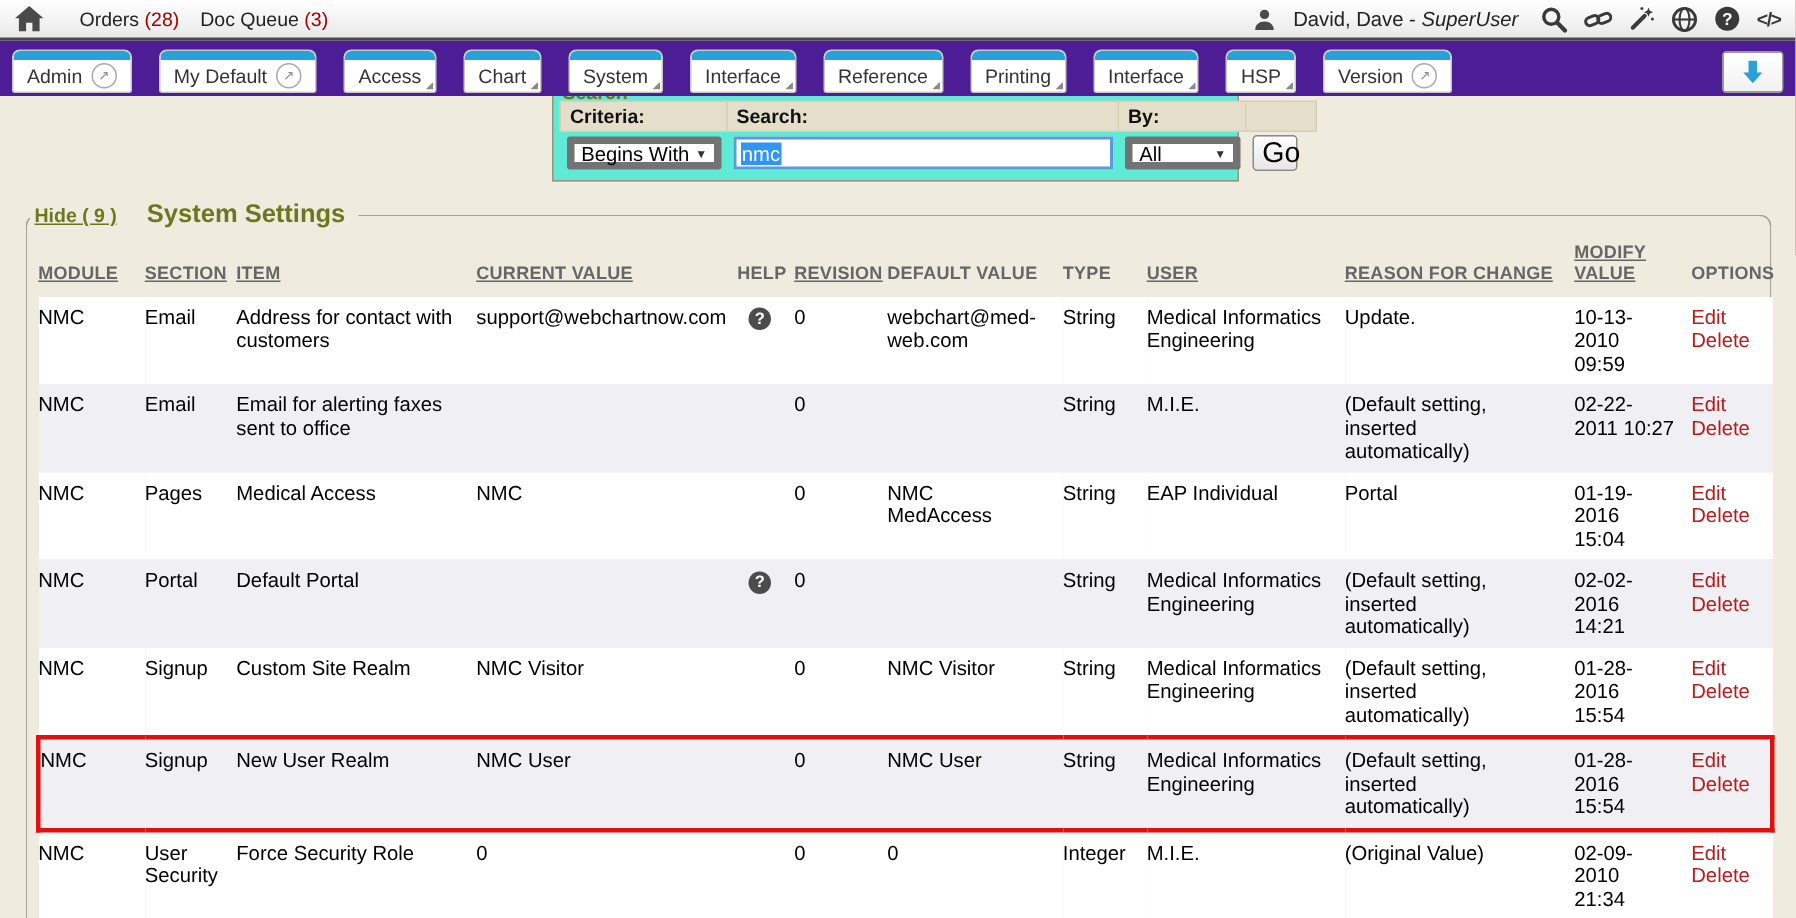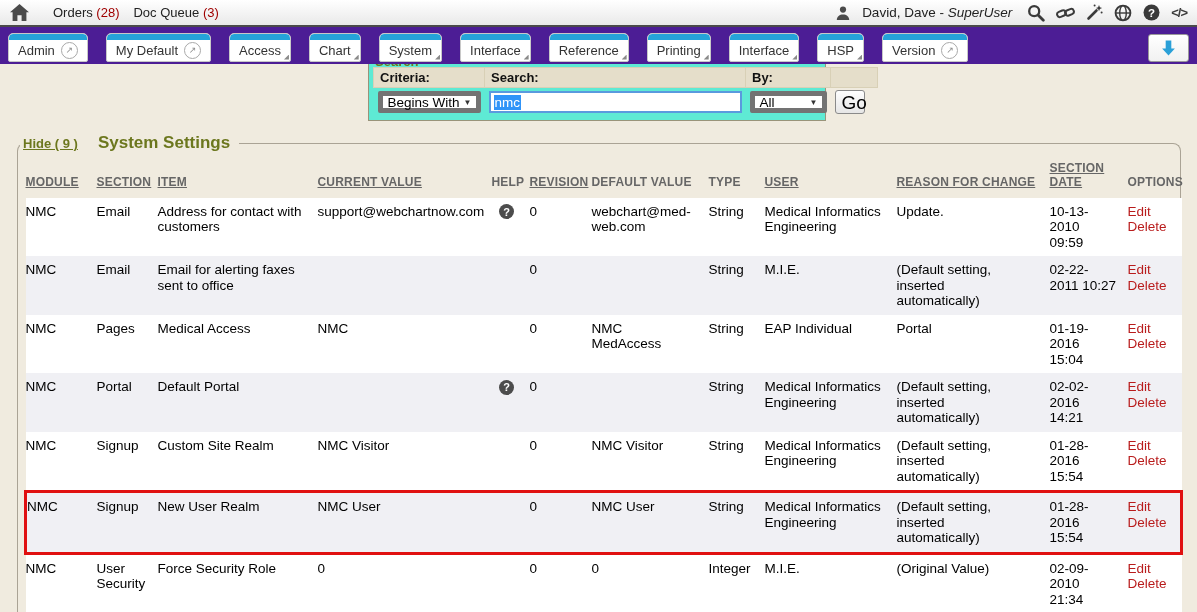--- a/index.html
+++ b/index.html
@@ -315,21 +315,21 @@
           <th class="col-module"><span class="sort-link">MODULE</span></th>
           <th class="col-section"><span class="sort-link">SECTION</span></th>
           <th class="col-item"><span class="sort-link">ITEM</span></th>
           <th class="col-current"><span class="sort-link">CURRENT VALUE</span></th>
           <th class="col-help"><span>HELP</span></th>
           <th class="col-revision"><span class="sort-link">REVISION</span></th>
           <th class="col-default"><span>DEFAULT VALUE</span></th>
           <th class="col-type"><span>TYPE</span></th>
           <th class="col-user"><span class="sort-link">USER</span></th>
           <th class="col-reason"><span class="sort-link">REASON FOR CHANGE</span></th>
-          <th class="col-modify"><span class="sort-link">SECTION DATE</span></th>
+          <th class="col-modify"><span class="sort-link">MODIFY VALUE</span></th>
           <th class="col-options"><span>OPTIONS</span></th>
         </tr>
     </thead>
     <tbody id="settings-body">
         <tr>
           <td class="col-module">NMC</td>
           <td class="col-section">Email</td>
           <td class="col-item">Address for contact with customers</td>
           <td class="col-current">support@webchartnow.com</td>
           <td class="col-help"><span class="qicon">?</span></td>

